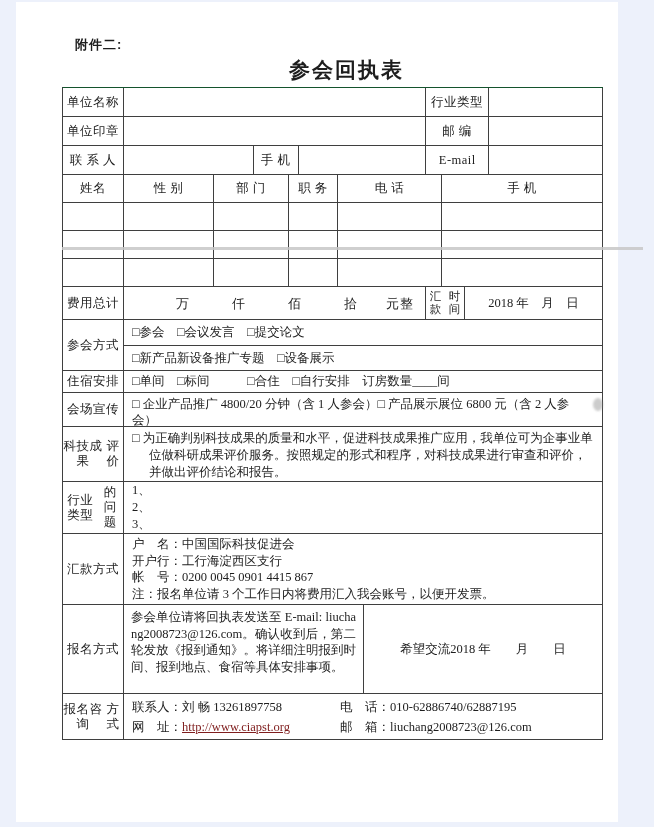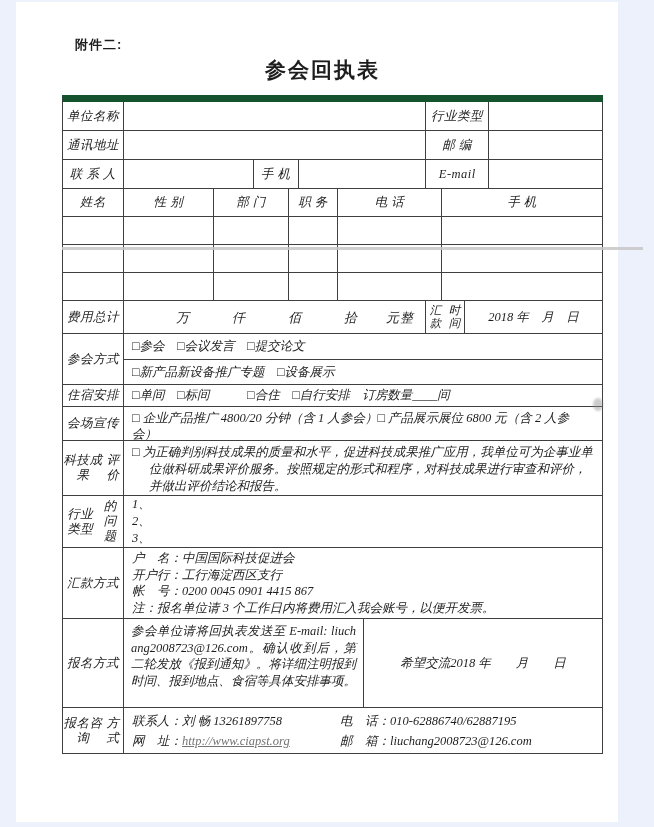--- a/index.html
+++ b/index.html
@@ -9,26 +9,26 @@
     font-family:"Liberation Serif","DejaVu Serif",serif;
     color:#1d1d1d;
   }
   .sheet{position:absolute;left:16px;top:2px;width:602px;height:820px;background:#ffffff;}
   .attachment{
     position:absolute;left:75px;top:36px;
     font-family:"Liberation Sans","DejaVu Sans",sans-serif;
     font-weight:bold;font-size:13px;letter-spacing:1px;
   }
   .doc-title{
-    position:absolute;left:52px;top:56px;width:541px;text-align:center;
+    position:absolute;left:76px;top:56px;width:541px;text-align:center;
     font-family:"Liberation Sans","DejaVu Sans",sans-serif;
     font-weight:bold;font-size:21px;letter-spacing:2px;
   }
-  .tbl{position:absolute;left:62px;top:95px;width:540px;
-       border-top:7px solid #14532d;border-left:1px solid #3f3f3f;font-style:italic;}
+  .tbl{position:absolute;left:62px;top:87px;width:540px;
+       border-top:1px solid #14532d;border-left:1px solid #3f3f3f;}
   .row{display:flex;}
   .c{
     box-sizing:border-box;border-right:1px solid #3f3f3f;border-bottom:1px solid #3f3f3f;
     display:flex;align-items:center;justify-content:center;
     font-size:12.5px;line-height:15px;overflow:hidden;text-align:center;
   }
   .lbl{letter-spacing:0.5px;}
   .pad{justify-content:flex-start;padding:0 8px;text-align:right;}
   .col{flex-direction:column;align-items:flex-start;justify-content:center;padding:2px 8px;text-align:left;}
   .colc{align-items:center;justify-content:center;text-align:center;}
@@ -45,21 +45,21 @@
   .fee-amount{padding-left:52px;font-size:13px;letter-spacing:1px;}
   .small2{font-size:11.5px;line-height:13px;}
   .wrapcell{align-items:flex-start;padding:3px 8px;text-align:left;display:block;line-height:16px;}
   .hang{padding:3px 8px 3px 25px;text-indent:-17px;line-height:17px;display:block;text-align:left;}
   .lines div{line-height:16.5px;}
   .topics div{line-height:17px;}
   .justify{display:block;text-align:justify;padding:4px 7px;line-height:16.5px;word-break:break-all;}
   .seal div{line-height:21px;}
   .pairline{display:flex;width:100%;line-height:20px;}
   .pairline .seg1{width:208px;}
-  a.link{color:#737373;text-decoration:underline;}
+  a.link{color:#7f1d1d;text-decoration:underline;}
   .artifact-line{position:absolute;left:62px;top:247px;width:581px;height:3px;background:#c7c7c7;opacity:.85;}
   .artifact-blob{position:absolute;left:593px;top:398px;width:10px;height:13px;background:#8f8f8f;border-radius:50%;opacity:.45;filter:blur(1px);}
 </style>
 </head>
 <body>
 
 <div class="sheet"></div>
 
 <div class="attachment">附件二:</div>
 <div class="doc-title">参会回执表</div>
@@ -67,21 +67,21 @@
 <div class="tbl">
 
   <div class="row">
     <div class="c lbl w61 h29">单位名称</div>
     <div class="c w302 h29"></div>
     <div class="c lbl w63 h29">行业类型</div>
     <div class="c w114 h29"></div>
   </div>
 
   <div class="row">
-    <div class="c lbl w61 h29">通讯地址</div>
+    <div class="c lbl w61 h29">单位印章</div>
     <div class="c w302 h29"></div>
     <div class="c lbl w63 h29">邮 编</div>
     <div class="c w114 h29"></div>
   </div>
 
   <div class="row">
     <div class="c lbl w61 h29">联 系 人</div>
     <div class="c w130 h29"></div>
     <div class="c lbl w45 h29">手 机</div>
     <div class="c w128 h29"></div>

